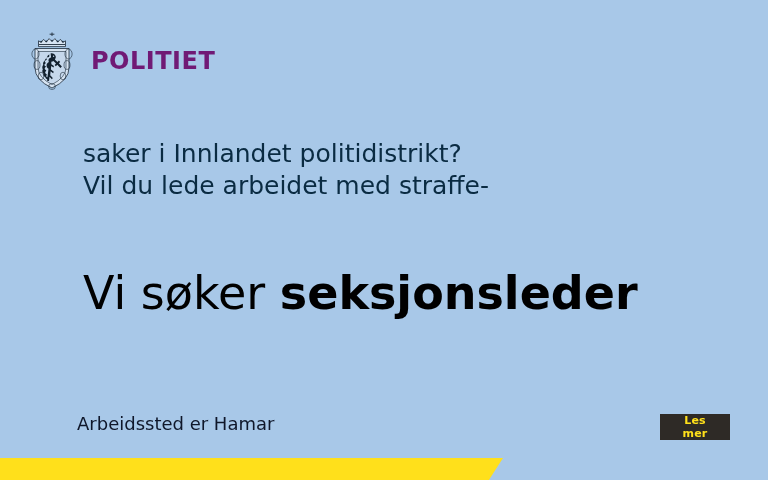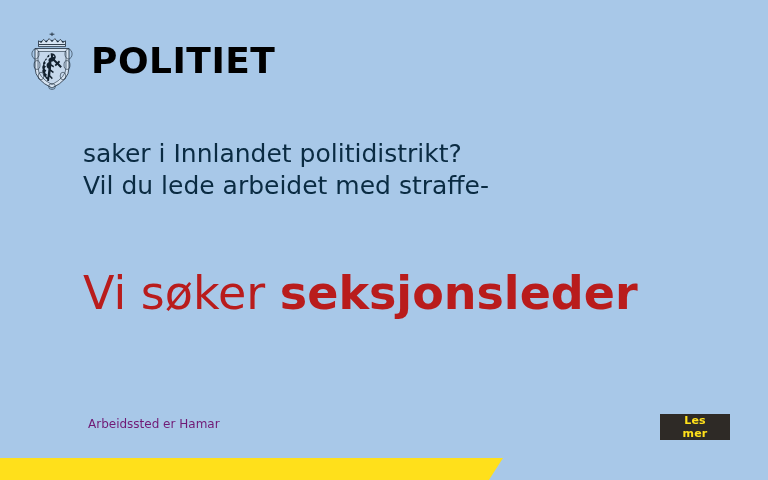--- a/index.html
+++ b/index.html
@@ -30,23 +30,23 @@
     gap: 13px;
   }
   #crest {
     width: 52px;
     height: 60px;
     display: block;
   }
   #wordmark {
     font-family: "DejaVu Sans", sans-serif;
     font-weight: bold;
-    font-size: 36px;
+    font-size: 24px;
     letter-spacing: 0.5px;
-    color: #000000;
+    color: #701a75;
     line-height: 1;
     white-space: nowrap;
   }
 
   
   #kicker {
     position: absolute;
     left: 83px;
     top: 138px;
     width: 470px;
@@ -55,35 +55,35 @@
     line-height: 32px;
     font-weight: normal;
   }
   #kicker .kline { display: block; white-space: nowrap; }
 
   
   #headline {
     position: absolute;
     left: 83px;
     top: 266px;
-    color: #b91c1c;
+    color: #000000;
     font-size: 46px;
     line-height: 54px;
     font-weight: normal;
     white-space: nowrap;
   }
   #headline .strong { font-weight: bold; }
 
   
   #location {
     position: absolute;
-    left: 88px;
+    left: 77px;
     top: 413px;
-    color: #701a75;
-    font-size: 12px;
+    color: #0f172a;
+    font-size: 18px;
     line-height: 22px;
     white-space: nowrap;
   }
 
   
   #cta {
     position: absolute;
     left: 660px;
     top: 414px;
     width: 70px;

